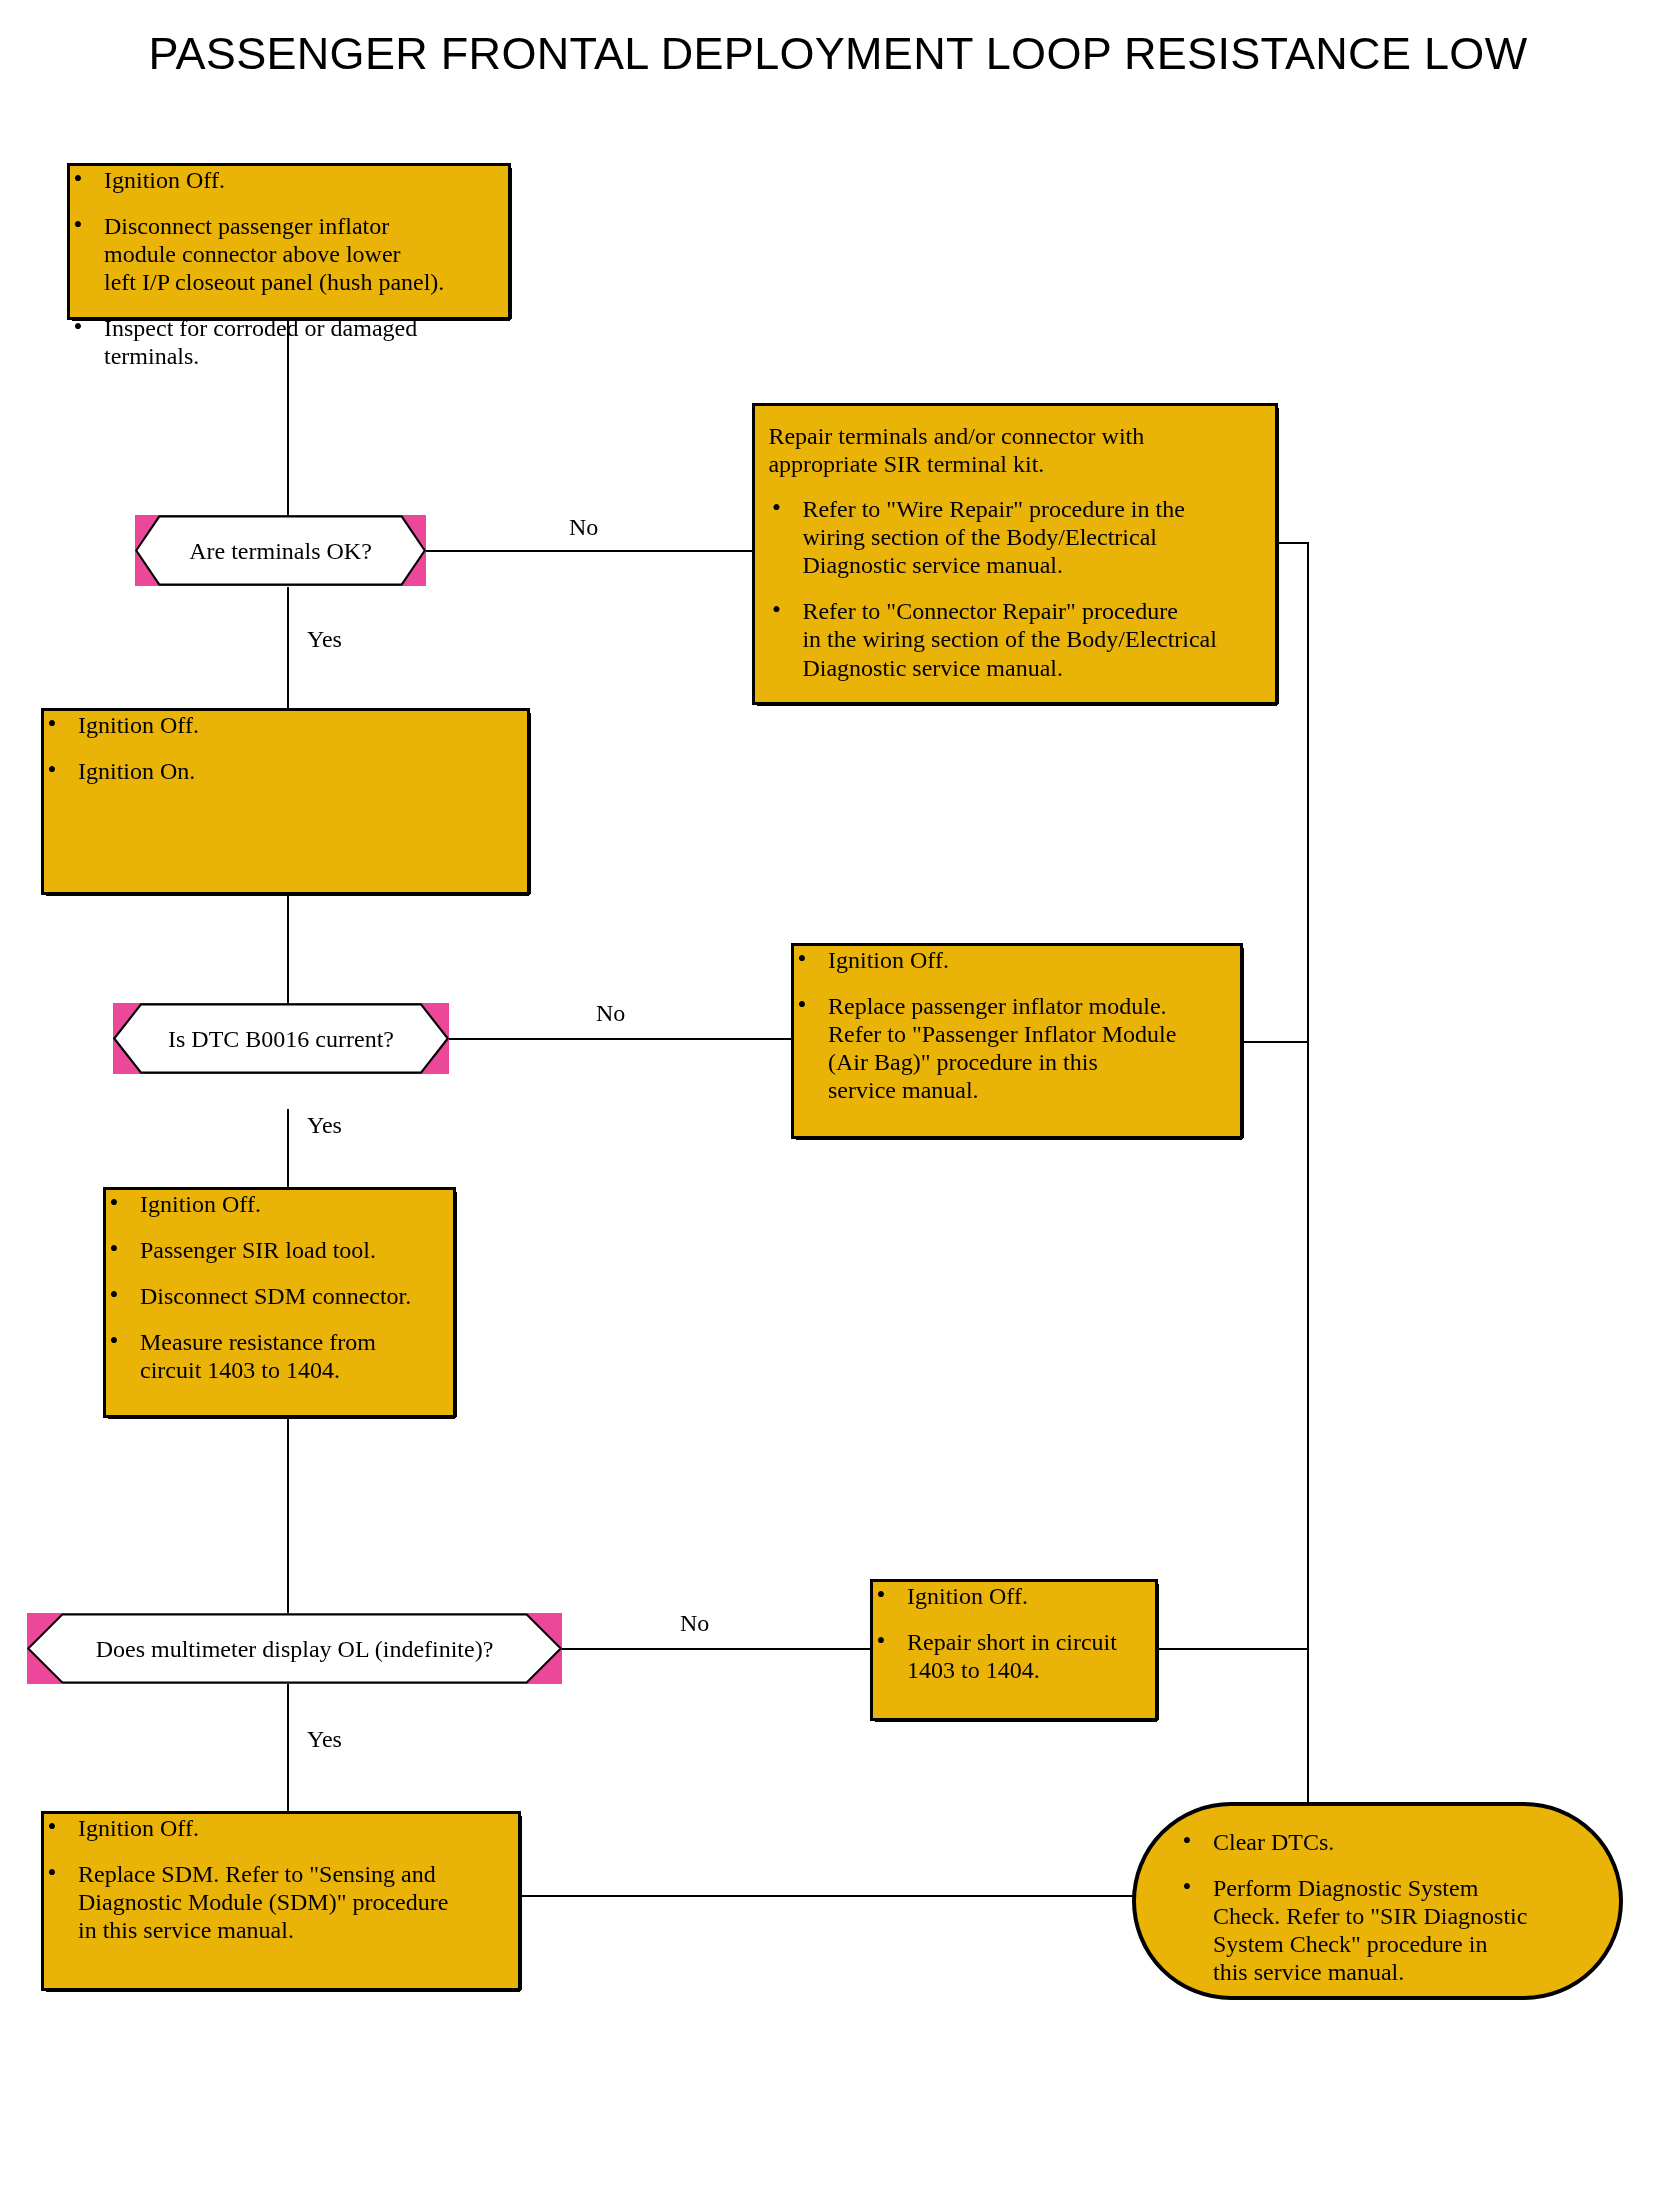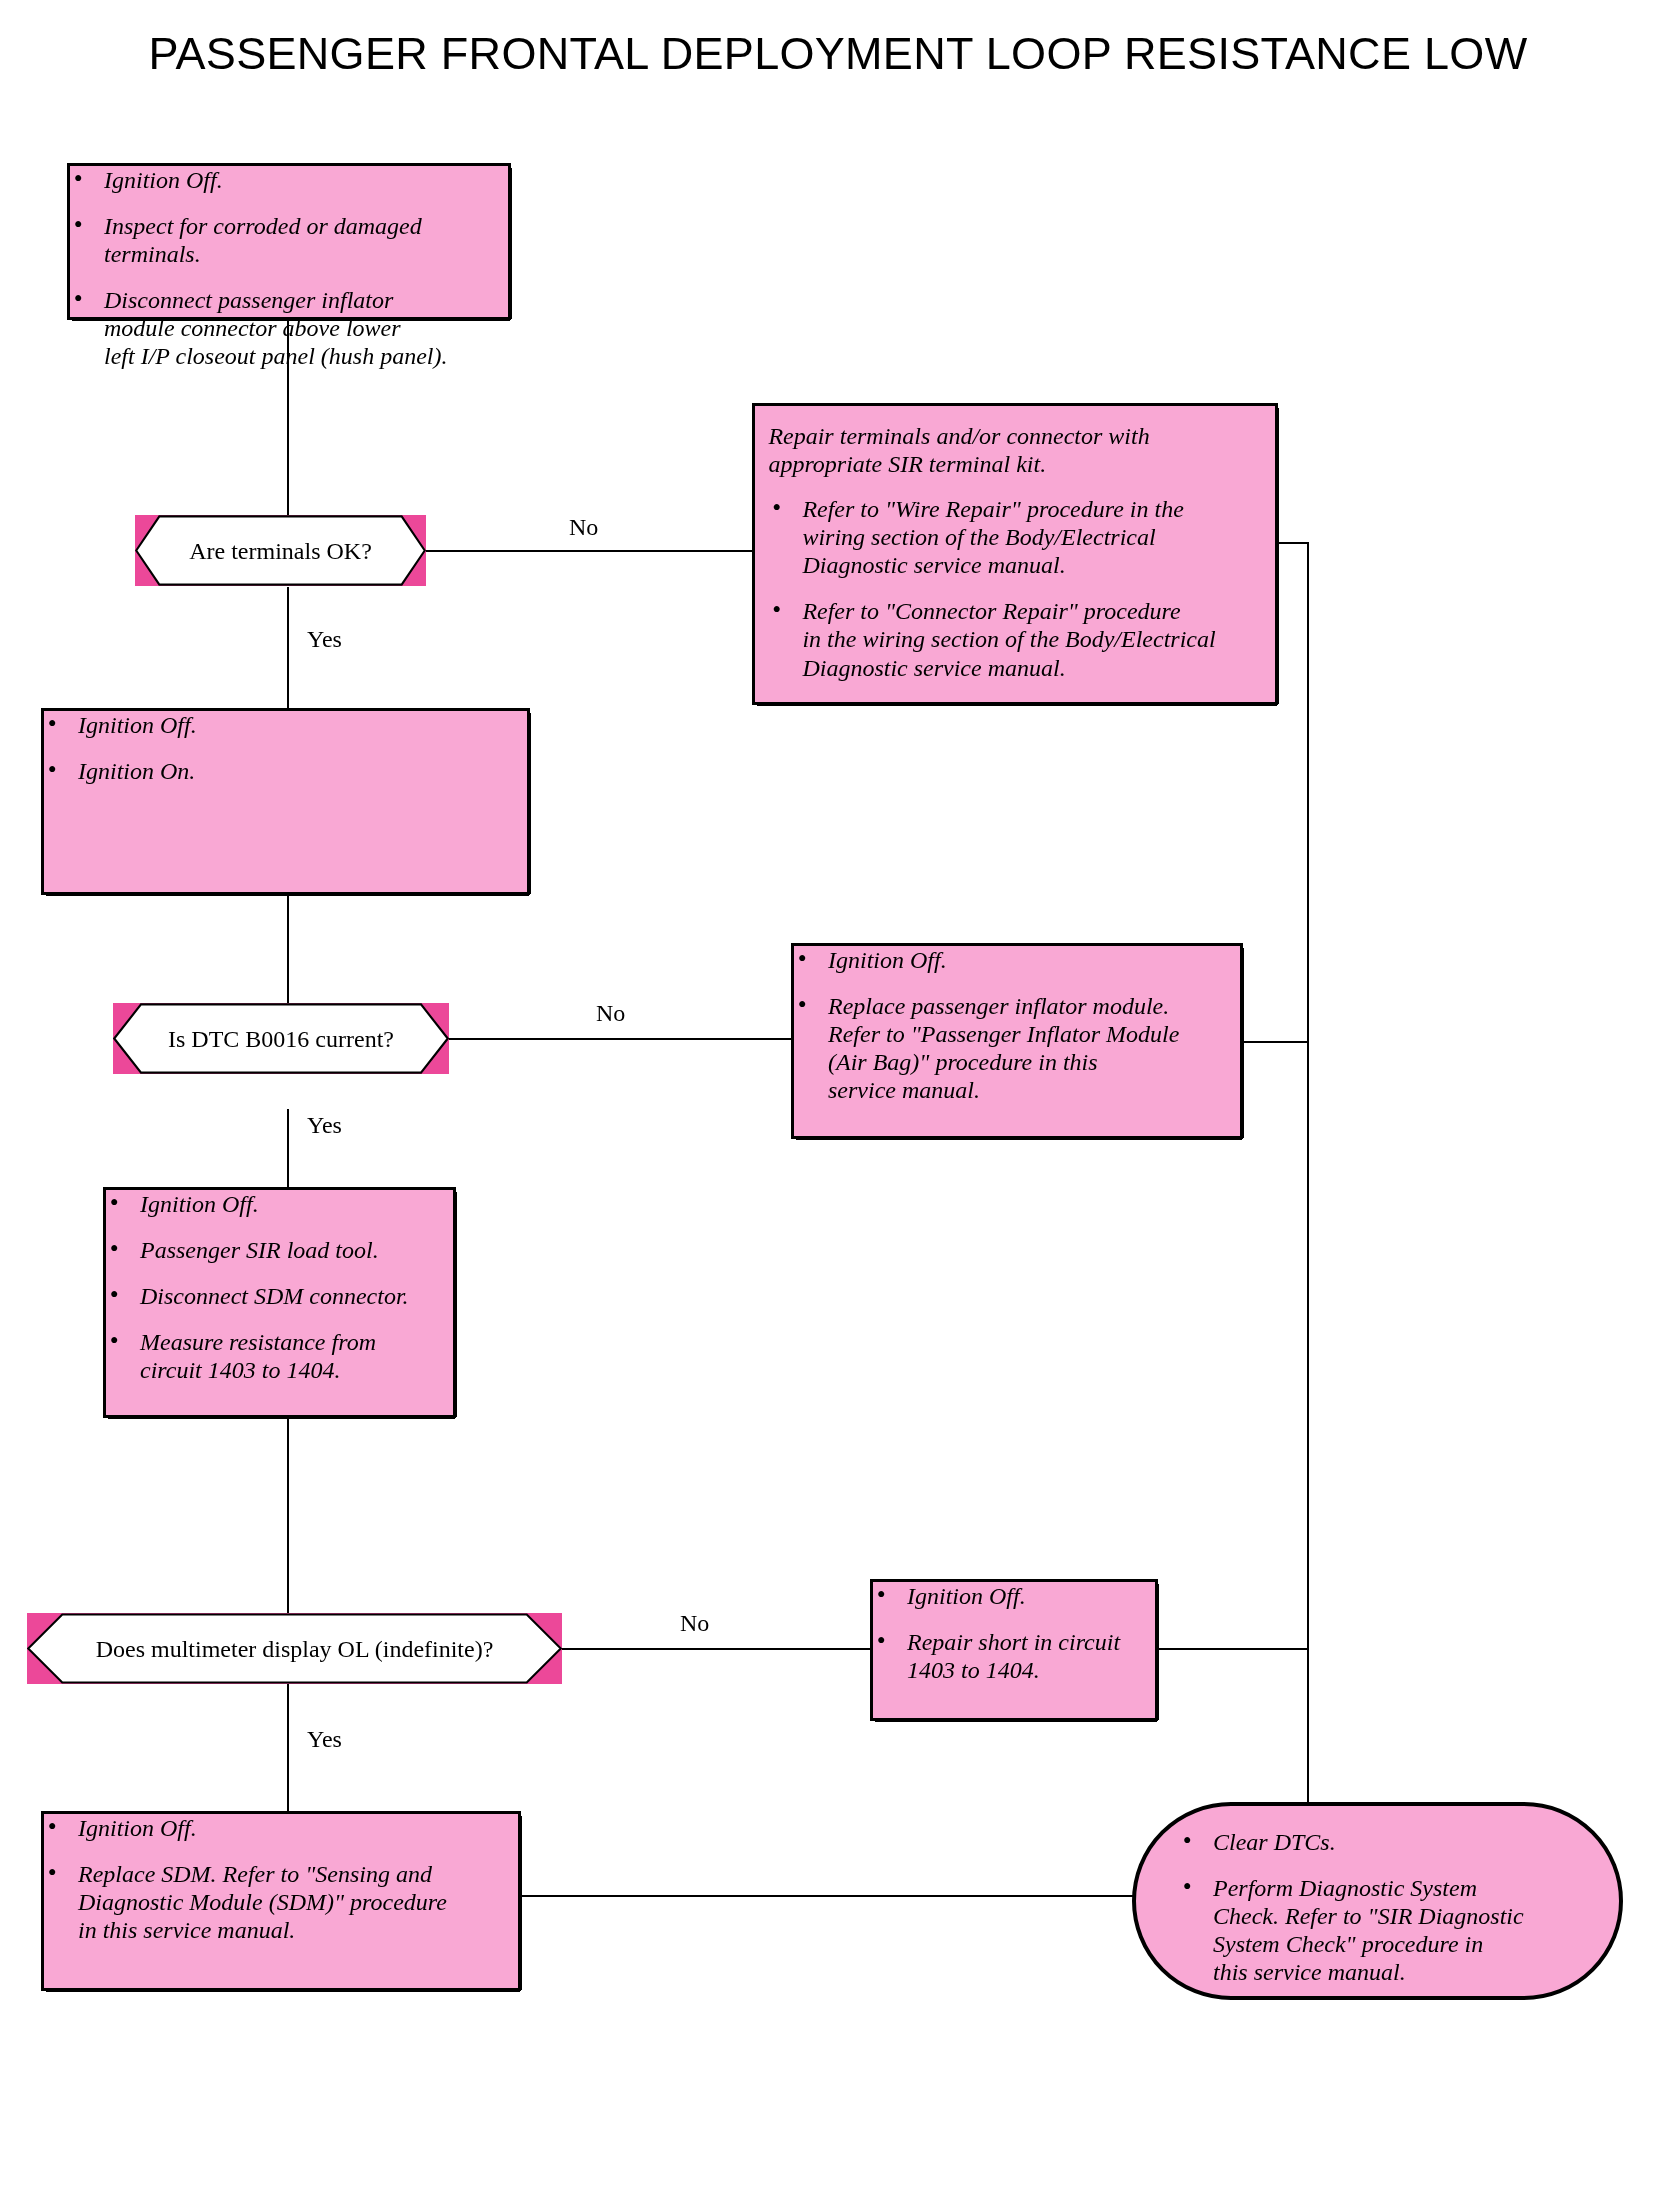--- a/index.html
+++ b/index.html
@@ -26,22 +26,21 @@
     font-size:45px;
     font-weight:400;
     letter-spacing:0.3px;
     white-space:nowrap;
   }
 
   
   .node{
     position:absolute;
     box-sizing:border-box;
-    background:#f9a8d4;
-    font-style:italic;
+    background:#eab308;
   }
   .proc{
     border:3px solid #000000;
   }
   
   .proc::after{
     content:"";
     position:absolute;
     left:2.4px; top:100%;
     width:100%;
@@ -155,25 +154,25 @@
 
   <div class="edgelabel" style="left:596px; top:1000px;">No</div>
   <div class="edgelabel" style="left:307px; top:1112px;">Yes</div>
 
   <div class="edgelabel" style="left:680px; top:1610px;">No</div>
   <div class="edgelabel" style="left:307px; top:1726px;">Yes</div>
 
   <div class="node proc" style="left:67px; top:163px; width:444px; height:157px;">
     <ul class="blist pad">
       <li>Ignition Off.</li>
-      <li>Inspect for corroded or damaged
-terminals.</li>
       <li>Disconnect passenger inflator
 module connector above lower
 left I/P closeout panel (hush panel).</li>
+      <li>Inspect for corroded or damaged
+terminals.</li>
     </ul>
   </div>
 
   <div class="hex" style="left:135px; top:515px; width:291px; height:71px;">
     <svg width="291" height="71" viewBox="0 0 478 116">
       <polygon points="40,2 438,2 476,58 438,114 40,114 2,58" fill="#ffffff" stroke="#000000" stroke-width="3.5"></polygon>
     </svg>
     <div class="hexlabel">Are terminals OK?</div>
   </div>
 

